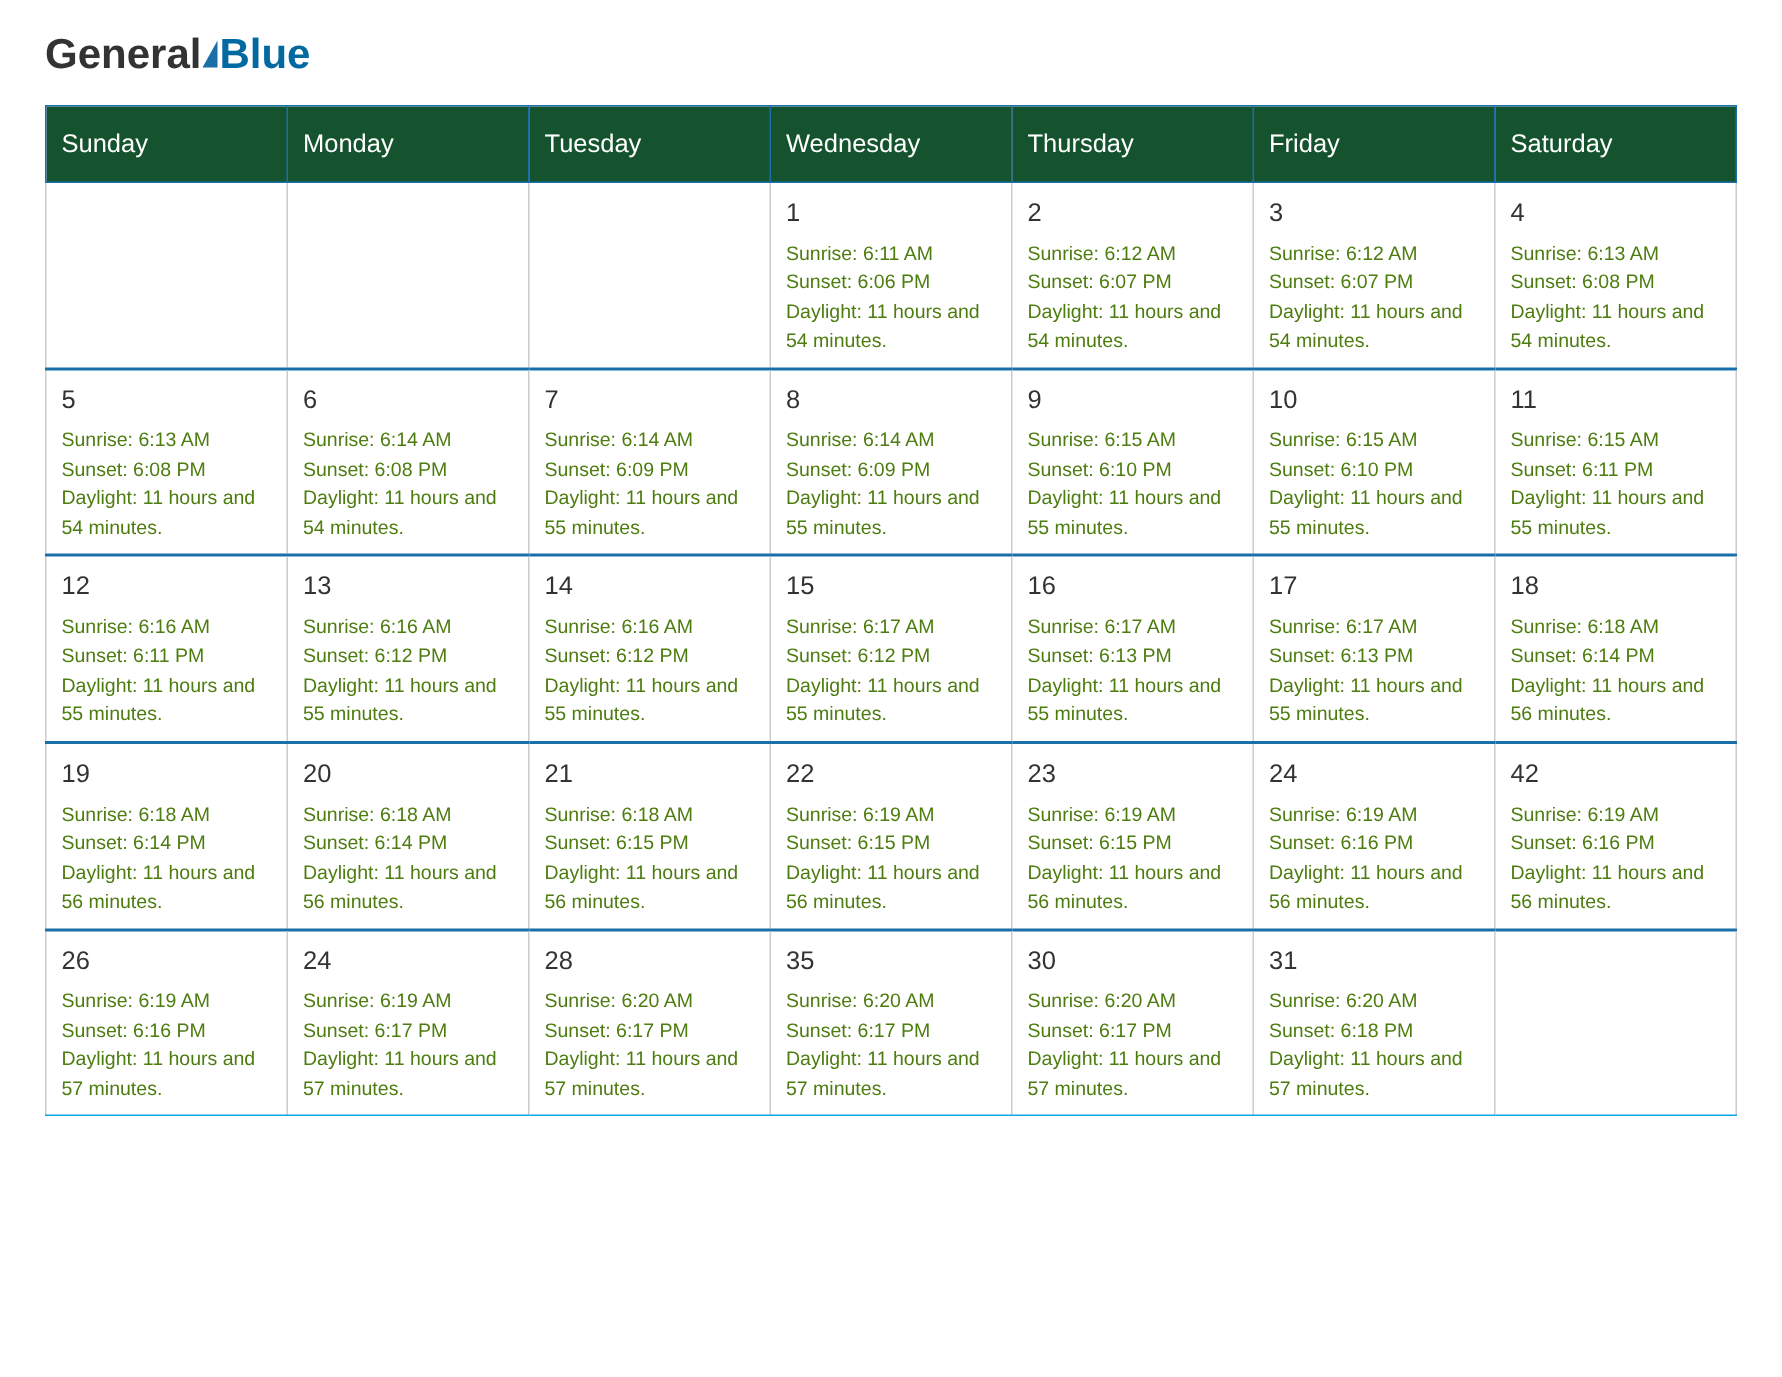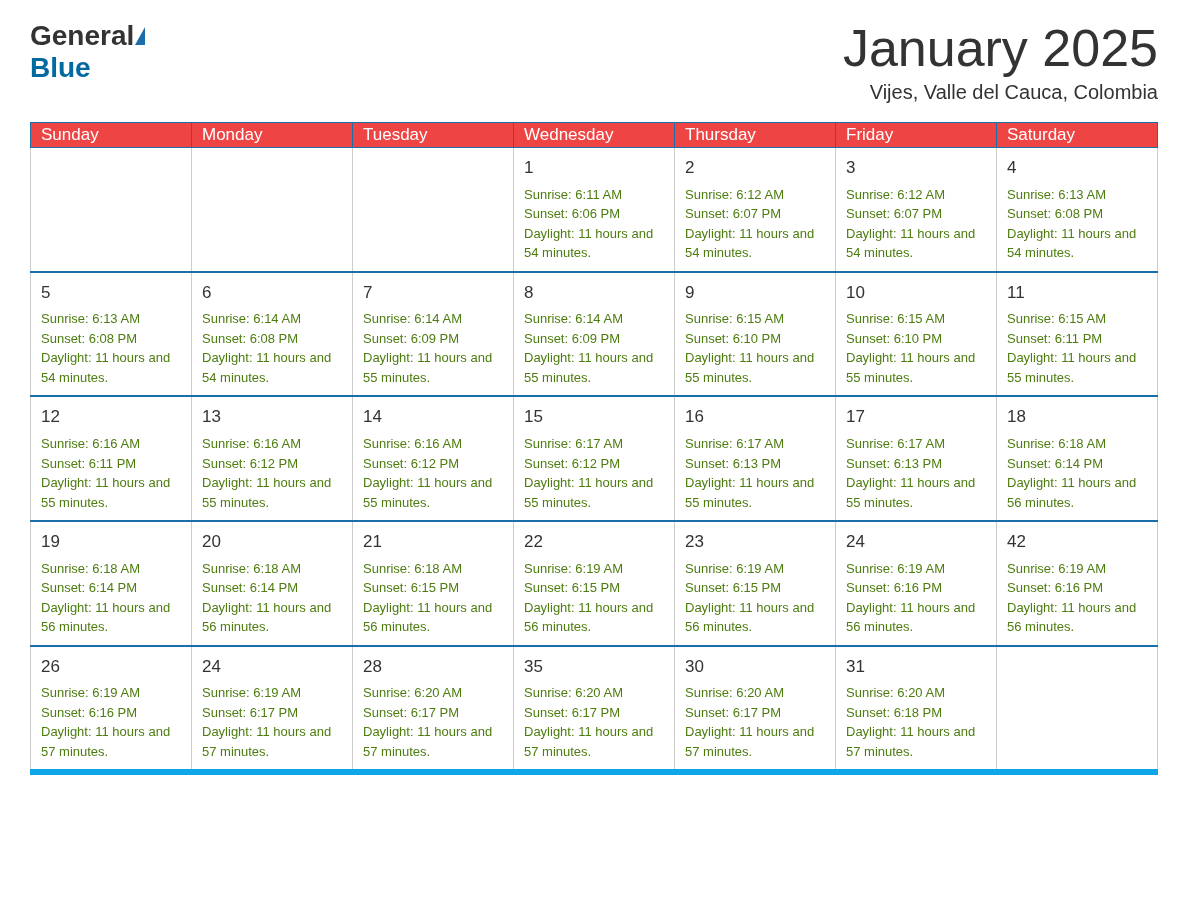--- a/index.html
+++ b/index.html
@@ -12,21 +12,21 @@
       padding: 20px 30px;
     }
     .header-area {
       display: flex;
       justify-content: space-between;
       align-items: flex-start;
       margin-bottom: 18px;
     }
     .logo {
       display: flex;
-      flex-direction: column;
+      flex-direction: row;
       align-items: flex-start;
     }
     .logo-text {
       display: flex;
       align-items: center;
       font-size: 28px;
       font-weight: bold;
       color: #333;
     }
     .logo-general { color: #333; }
@@ -57,25 +57,25 @@
       font-size: 20px;
       color: #333;
       margin-top: 4px;
     }
     .calendar-table {
       width: 100%;
       border-collapse: collapse;
       border: 1px solid #ccc;
     }
     .calendar-table th {
-      background-color: #ef4444;
+      background-color: #14532d;
       color: #fff;
       font-size: 17px;
       font-weight: normal;
-      padding: 2px 10px;
+      padding: 15px 10px;
       text-align: left;
       border: 1px solid #1a6fa8;
     }
     .calendar-table td {
       vertical-align: top;
       padding: 8px 10px;
       border: 1px solid #ccc;
       width: calc(100% / 7);
       min-height: 100px;
       font-size: 13px;
@@ -94,40 +94,36 @@
       color: #4d7c0f;
       line-height: 1.5;
     }
     .empty-cell {
       background: #fff;
     }
     tr:not(:last-child) td {
       border-bottom: 2px solid #1a6fa8;
     }
     .calendar-table tbody tr td {
-      border-bottom: 6px solid #0ea5e9;
+      border-bottom: 1px solid #0ea5e9;
     }
     .calendar-table tbody tr:not(:last-child) td {
       border-bottom: 2px solid #1a6fa8;
     }
   </style>
 </head>
 <body>
 
 <div class="header-area">
   <div class="logo">
     <div class="logo-text">
       <span class="logo-general">General</span>
       <span class="logo-triangle"></span>
     </div>
     <span class="logo-blue">Blue</span>
-  </div>
-  <div class="title-area">
-    <div class="calendar-title">January 2025</div>
-    <div class="calendar-subtitle">Vijes, Valle del Cauca, Colombia</div>
   </div>
 </div>
 
 <table class="calendar-table">
   <thead>
     <tr>
     <th>Sunday</th>
         <th>Monday</th>
         <th>Tuesday</th>
         <th>Wednesday</th>

